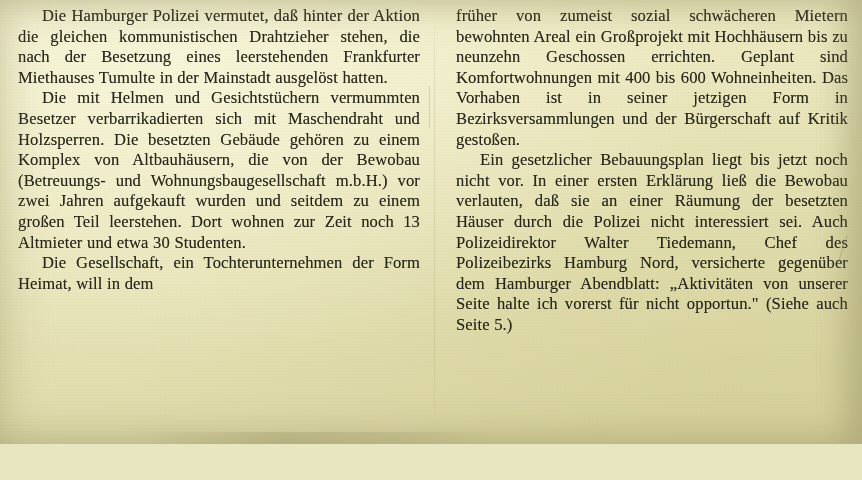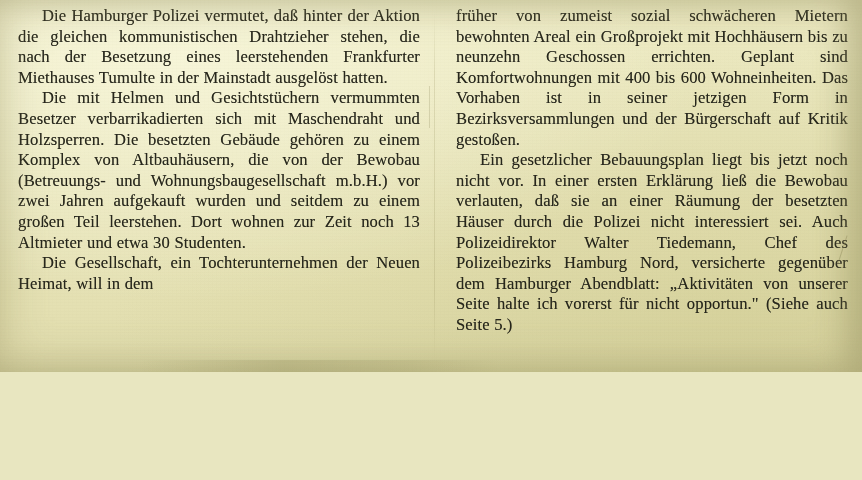--- a/index.html
+++ b/index.html
@@ -9,21 +9,21 @@
   body {
     width: 862px;
     height: 480px;
     overflow: hidden;
     background: #e8e6c0;
     font-family: "Liberation Serif", serif;
   }
   .page {
     position: relative;
     width: 862px;
-    height: 372px;
+    height: 444px;
     box-sizing: border-box;
     background:
       radial-gradient(ellipse at 20% 15%, rgba(255,255,235,0.55) 0%, rgba(255,255,235,0) 55%),
       radial-gradient(ellipse at 85% 85%, rgba(205,200,140,0.45) 0%, rgba(205,200,140,0) 60%),
       linear-gradient(175deg, #efecc6 0%, #e9e6bc 38%, #e4e0b2 70%, #d9d5a4 100%);
     filter: none;
   }
   .grain {
     position: absolute;
     inset: 0;
@@ -122,21 +122,21 @@
 </head>
 <body>
 
 <div class="page">
 
   <div class="columns">
 
     <div class="column col-left">
       <p class="indent">Die Hamburger Polizei vermutet, daß hinter der Aktion die gleichen kommunistischen Drahtzieher stehen, die nach der Besetzung eines leerstehenden Frankfurter Miethauses Tumulte in der Mainstadt ausgelöst hatten.</p>
       <p class="indent">Die mit Helmen und Gesichtstüchern vermummten Besetzer verbarrikadierten sich mit Maschendraht und Holzsperren. Die besetzten Gebäude gehören zu einem Komplex von Altbauhäusern, die von der Bewobau (Betreuungs- und Wohnungsbaugesellschaft m.b.H.) vor zwei Jahren aufgekauft wurden und seitdem zu einem großen Teil leerstehen. Dort wohnen zur Zeit noch 13 Altmieter und etwa 30 Studenten.</p>
-      <p class="indent">Die Gesellschaft, ein Tochterunternehmen der Neuen Heimat, will in dem</p>
+      <p class="indent">Die Gesellschaft, ein Tochterunternehmen der Form Heimat, will in dem</p>
     </div>
 
     <div class="column col-right">
       <p class="noindent">früher von zumeist sozial schwächeren Mietern bewohnten Areal ein Großprojekt mit Hochhäusern bis zu neunzehn Geschossen errichten. Geplant sind Komfortwohnungen mit 400 bis 600 Wohneinheiten. Das Vorhaben ist in seiner jetzigen Form in Bezirksversammlungen und der Bürgerschaft auf Kritik gestoßen.</p>
       <p class="indent">Ein gesetzlicher Bebauungsplan liegt bis jetzt noch nicht vor. In einer ersten Erklärung ließ die Bewobau verlauten, daß sie an einer Räumung der besetzten Häuser durch die Polizei nicht interessiert sei. Auch Polizeidirektor Walter Tiedemann, Chef des Polizeibezirks Hamburg Nord, versicherte gegenüber dem Hamburger Abendblatt: „Aktivitäten von unserer Seite halte ich vorerst für nicht opportun." (Siehe auch Seite 5.)</p>
     </div>
 
   </div>
 
   <div class="gutter"></div>

